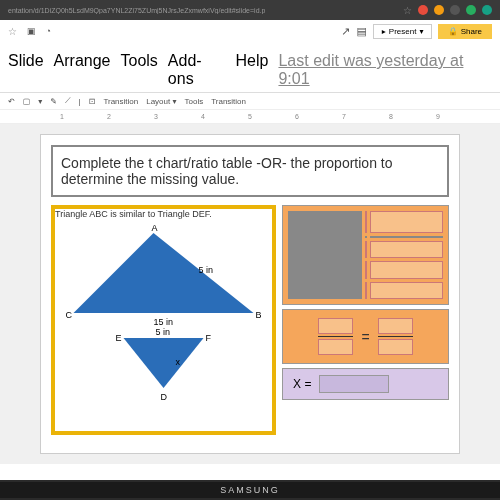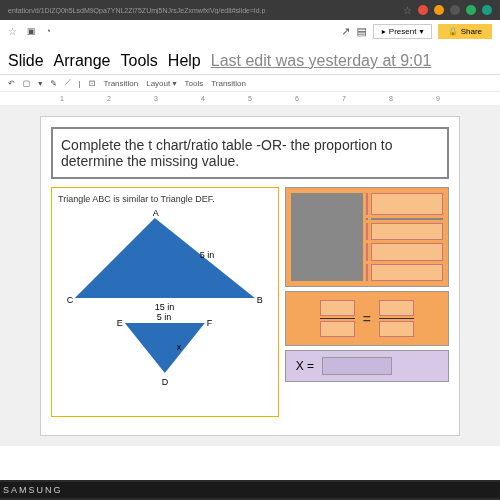--- a/index.html
+++ b/index.html
@@ -14,36 +14,36 @@
 .menu-items{display:flex;gap:10px}
 .right-buttons{display:flex;gap:6px;align-items:center}
 .present-btn{border:1px solid #ccc;padding:2px 8px;font-size:8px;background:#fff;display:flex;align-items:center;gap:3px}
 .share-btn{background:#f9c846;padding:3px 10px;font-size:8px;border:none}
 .toolbar{display:flex;align-items:center;gap:8px;padding:3px 8px;font-size:8px;color:#555;border-bottom:1px solid #eee}
 .ruler{background:#fff;height:14px;display:flex;align-items:center;padding:0 60px;font-size:7px;color:#888;justify-content:space-between;border-bottom:1px solid #eee}
 .slide-area{background:#f0f0f0;padding:10px 40px;height:340px}
 .slide{background:#fff;border:1px solid #ccc;height:100%;padding:10px;position:relative}
 .instruction-box{border:2px solid #888;padding:8px;font-size:14px;color:#333;margin-bottom:8px}
 .content-row{display:flex;gap:6px;height:230px}
-.left-panel{flex:1.3;border:1px solid #eab308;padding:6px;position:relative}
+.left-panel{flex:1.3;border:4px solid #eab308;padding:0;position:relative}
 .right-panel{flex:1;display:flex;flex-direction:column;gap:4px}
 .subtitle{font-size:9px;color:#333;margin-bottom:4px}
 .triangle-svg{width:100%;height:180px}
 .ratio-table{background:#f5a65b;border:1px solid #999;height:100px;padding:5px;display:grid;grid-template-columns:1fr 2px 1fr;grid-template-rows:22px 2px 1fr;gap:3px}
 .ratio-cell{background:#f8c18a;border:1px solid #c77}
 .ratio-div-v{background:#888;grid-row:1/4}
 .ratio-div-h{background:#888}
 .prop-box{background:#f5a65b;border:1px solid #999;height:55px;display:flex;align-items:center;justify-content:center;gap:8px;padding:5px}
 .frac{display:flex;flex-direction:column;gap:2px}
 .frac-cell{background:#f8c18a;border:1px solid #c77;width:35px;height:16px}
 .eq{font-size:14px;color:#333}
 .answer-box{background:#d8c8e8;border:1px solid #999;height:32px;display:flex;align-items:center;padding:0 10px;font-size:12px;gap:8px}
 .answer-input{background:#c8b8dd;border:1px solid #999;width:70px;height:18px}
 .speaker-notes{background:#fff;border-top:1px solid #ddd;padding:6px 12px;font-size:9px;color:#888;position:absolute;bottom:20px;left:0;right:0}
-.laptop-brand{position:absolute;bottom:2px;left:0;right:0;text-align:left;color:#ccc;font-size:9px;letter-spacing:2px;background:#1a1a1a;padding:3px}
+.laptop-brand{position:absolute;bottom:2px;left:0;right:0;text-align:center;color:#ccc;font-size:9px;letter-spacing:2px;background:#1a1a1a;padding:3px}
 .star-icon{color:#888;font-size:10px}
 </style>
 </head>
 <body>
 
 <div class="browser-bar">
   <span class="url">entation/d/1DiZQ0h5LsdM9Qpa7YNL2Zi75ZUmj5NJrsJeZxmwfxiVg/edit#slide=id.p</span>
   <div class="browser-icons">
     <span class="star-icon">☆</span>
     <span class="bicon" style="background:#e74c3c"></span>
@@ -66,20 +66,21 @@
         <span style="font-size:11px">↗</span>
         <span style="font-size:11px">▤</span>
         <button class="present-btn">▸ <span>Present</span> ▾</button>
         <button class="share-btn">🔒 <span>Share</span></button>
       </div>
     </div>
     <div class="menu-items" style="margin-top:13px">
       <span>Slide</span>
       <span>Arrange</span>
       <span>Tools</span>
+      <span>Add-ons</span>
       <span>Help</span>
       <span style="text-decoration:underline;color:#888">Last edit was yesterday at 9:01</span>
     </div>
   </div>
 
   <div class="toolbar">
     <span>↶</span>
     <span>▢</span>
     <span>▾</span>
     <span>✎</span>

